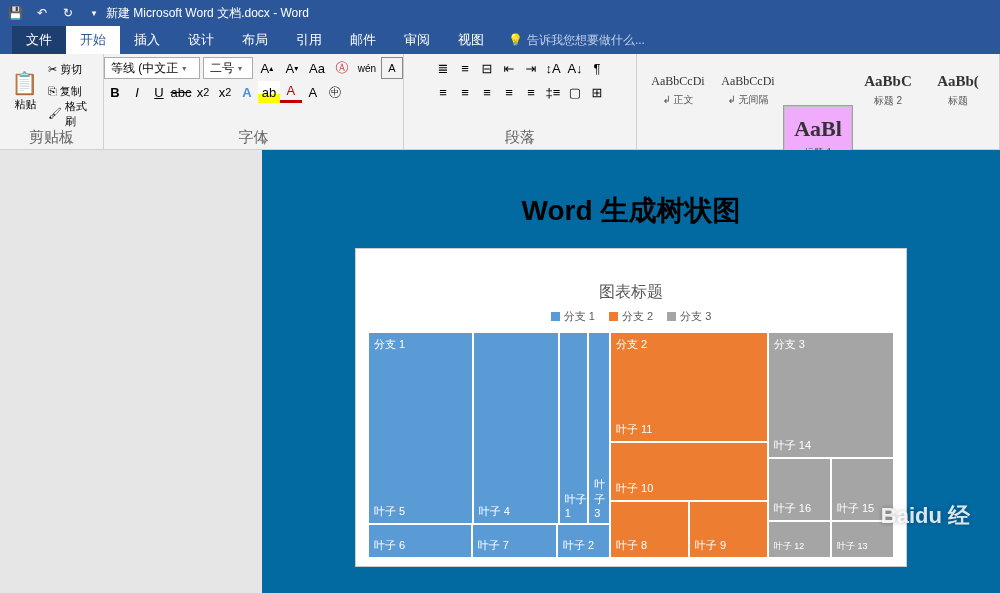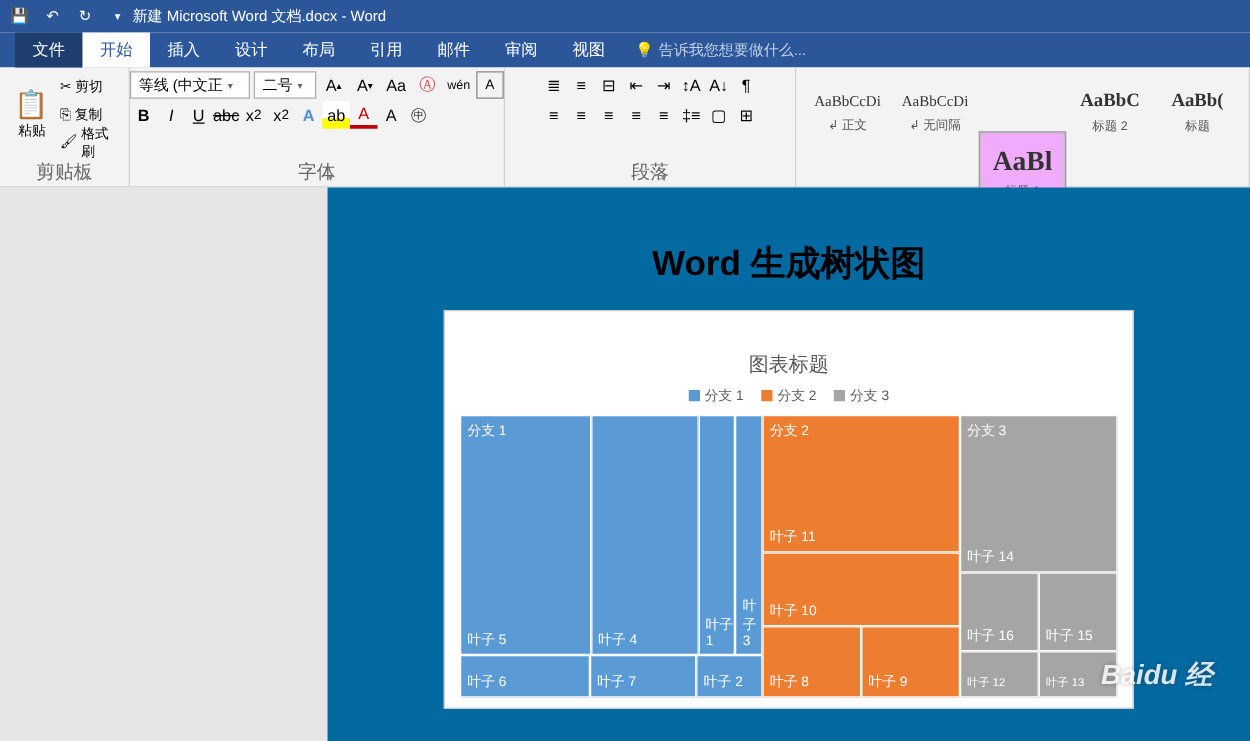--- a/index.html
+++ b/index.html
@@ -55,21 +55,21 @@
 .swatch { width:9px; height:9px; }
 .treemap { display:flex; height:226px; font-size:11px; color:#fff; }
 .tm-cell { border:1px solid #fff; position:relative; }
 .tm-label { position:absolute; left:5px; }
 .tm-label.top { top:4px; }
 .tm-label.bot { bottom:4px; }
 .c-blue { background:#5B9BD5; }
 .c-orange { background:#ED7D31; }
 .c-gray { background:#A5A5A5; }
 
-.watermark { position:absolute; right:30px; bottom:38px; font-size:22px; color:rgba(255,255,255,0.85); font-weight:bold; font-style:italic; text-shadow:0 0 4px rgba(0,0,0,0.3); pointer-events:none; }
+.watermark { position:absolute; right:30px; bottom:62px; font-size:22px; color:rgba(255,255,255,0.85); font-weight:bold; text-shadow:0 0 4px rgba(0,0,0,0.3); pointer-events:none; }
 </style>
 </head>
 <body>
 
 <div class="titlebar">
   <div class="qat">
     <div class="qat-btn">💾</div>
     <div class="qat-btn">↶</div>
     <div class="qat-btn">↻</div>
     <div class="qat-btn" style="font-size:9px;">▾</div>

